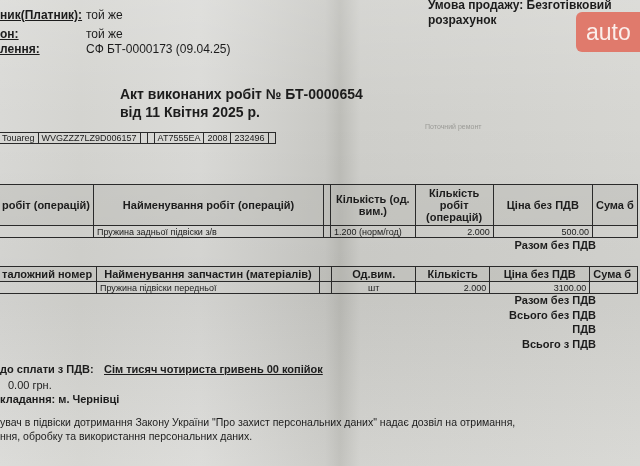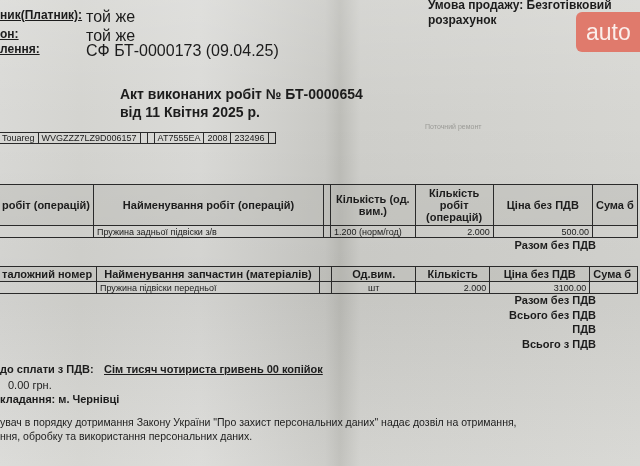--- a/index.html
+++ b/index.html
@@ -8,21 +8,21 @@
     font-family: "Liberation Sans", sans-serif; color: #1c1c1c;
     background: linear-gradient(90deg, #d9d9d6 0px, #d4d4d0 80px, #dadad7 200px, #c9c9c5 325px, #bdbdb8 340px, #cfcfcb 360px, #d2d2ce 480px, #d6d6d2 640px);
   }
   .paper-shade {
     position: absolute; inset: 0; pointer-events: none;
     background:
       linear-gradient(180deg, rgba(255,255,255,0.15) 0, rgba(0,0,0,0.0) 120px, rgba(0,0,0,0.04) 300px, rgba(255,255,255,0.08) 466px);
   }
   .abs { position: absolute; }
   .hdr-label { font-weight: bold; text-decoration: underline; font-size: 12px; }
-  .hdr-val { font-size: 16px; }
+  .hdr-val { font-size: 12px; }
   .sale { font-weight: bold; font-size: 12px; line-height: 15px; }
   .watermark {
     position: absolute; left: 576px; top: 12px; width: 80px; height: 40px;
     background: #e07a6c; border-radius: 6px; color: #fbeeea;
     font-size: 23px; line-height: 40px; padding-left: 10px; box-sizing: border-box;
   }
   .title { font-weight: bold; font-size: 14px; text-align: left; }
   .faint { font-size: 7px; color: #9a9a96; }
   table { border-collapse: collapse; position: absolute; }
   td { border: 1px solid #2a2a2a; padding: 0 3px; box-sizing: border-box; white-space: nowrap; overflow: hidden; }
@@ -120,14 +120,14 @@
 <div class="tot" style="left:460px;width:136px;top:294px;">Разом без ПДВ</div>
 <div class="tot" style="left:460px;width:136px;top:309px;">Всього без ПДВ</div>
 <div class="tot" style="left:460px;width:136px;top:323px;">ПДВ</div>
 <div class="tot" style="left:460px;width:136px;top:338px;">Всього з ПДВ</div>
 
 <div class="abs" style="left:0;top:363px;font-weight:bold;font-size:11px;">до сплати з ПДВ:</div>
 <div class="abs ul" style="left:104px;top:363px;font-weight:bold;font-size:11px;">Сім тисяч чотириста гривень 00 копійок</div>
 <div class="abs" style="left:8px;top:379px;font-size:11px;">0.00 грн.</div>
 <div class="abs" style="left:0;top:393px;font-weight:bold;font-size:11px;">кладання: м. Чернівці</div>
 
-<div class="abs small" style="left:0;top:416px;">увач в порядку дотримання Закону України "Про захист персональних даних" надає дозвіл на отримання,</div>
+<div class="abs small" style="left:0;top:416px;">увач в підвіски дотримання Закону України "Про захист персональних даних" надає дозвіл на отримання,</div>
 <div class="abs small" style="left:0;top:430px;">ння, обробку та використання персональних даних.</div>
 
 </body></html>

